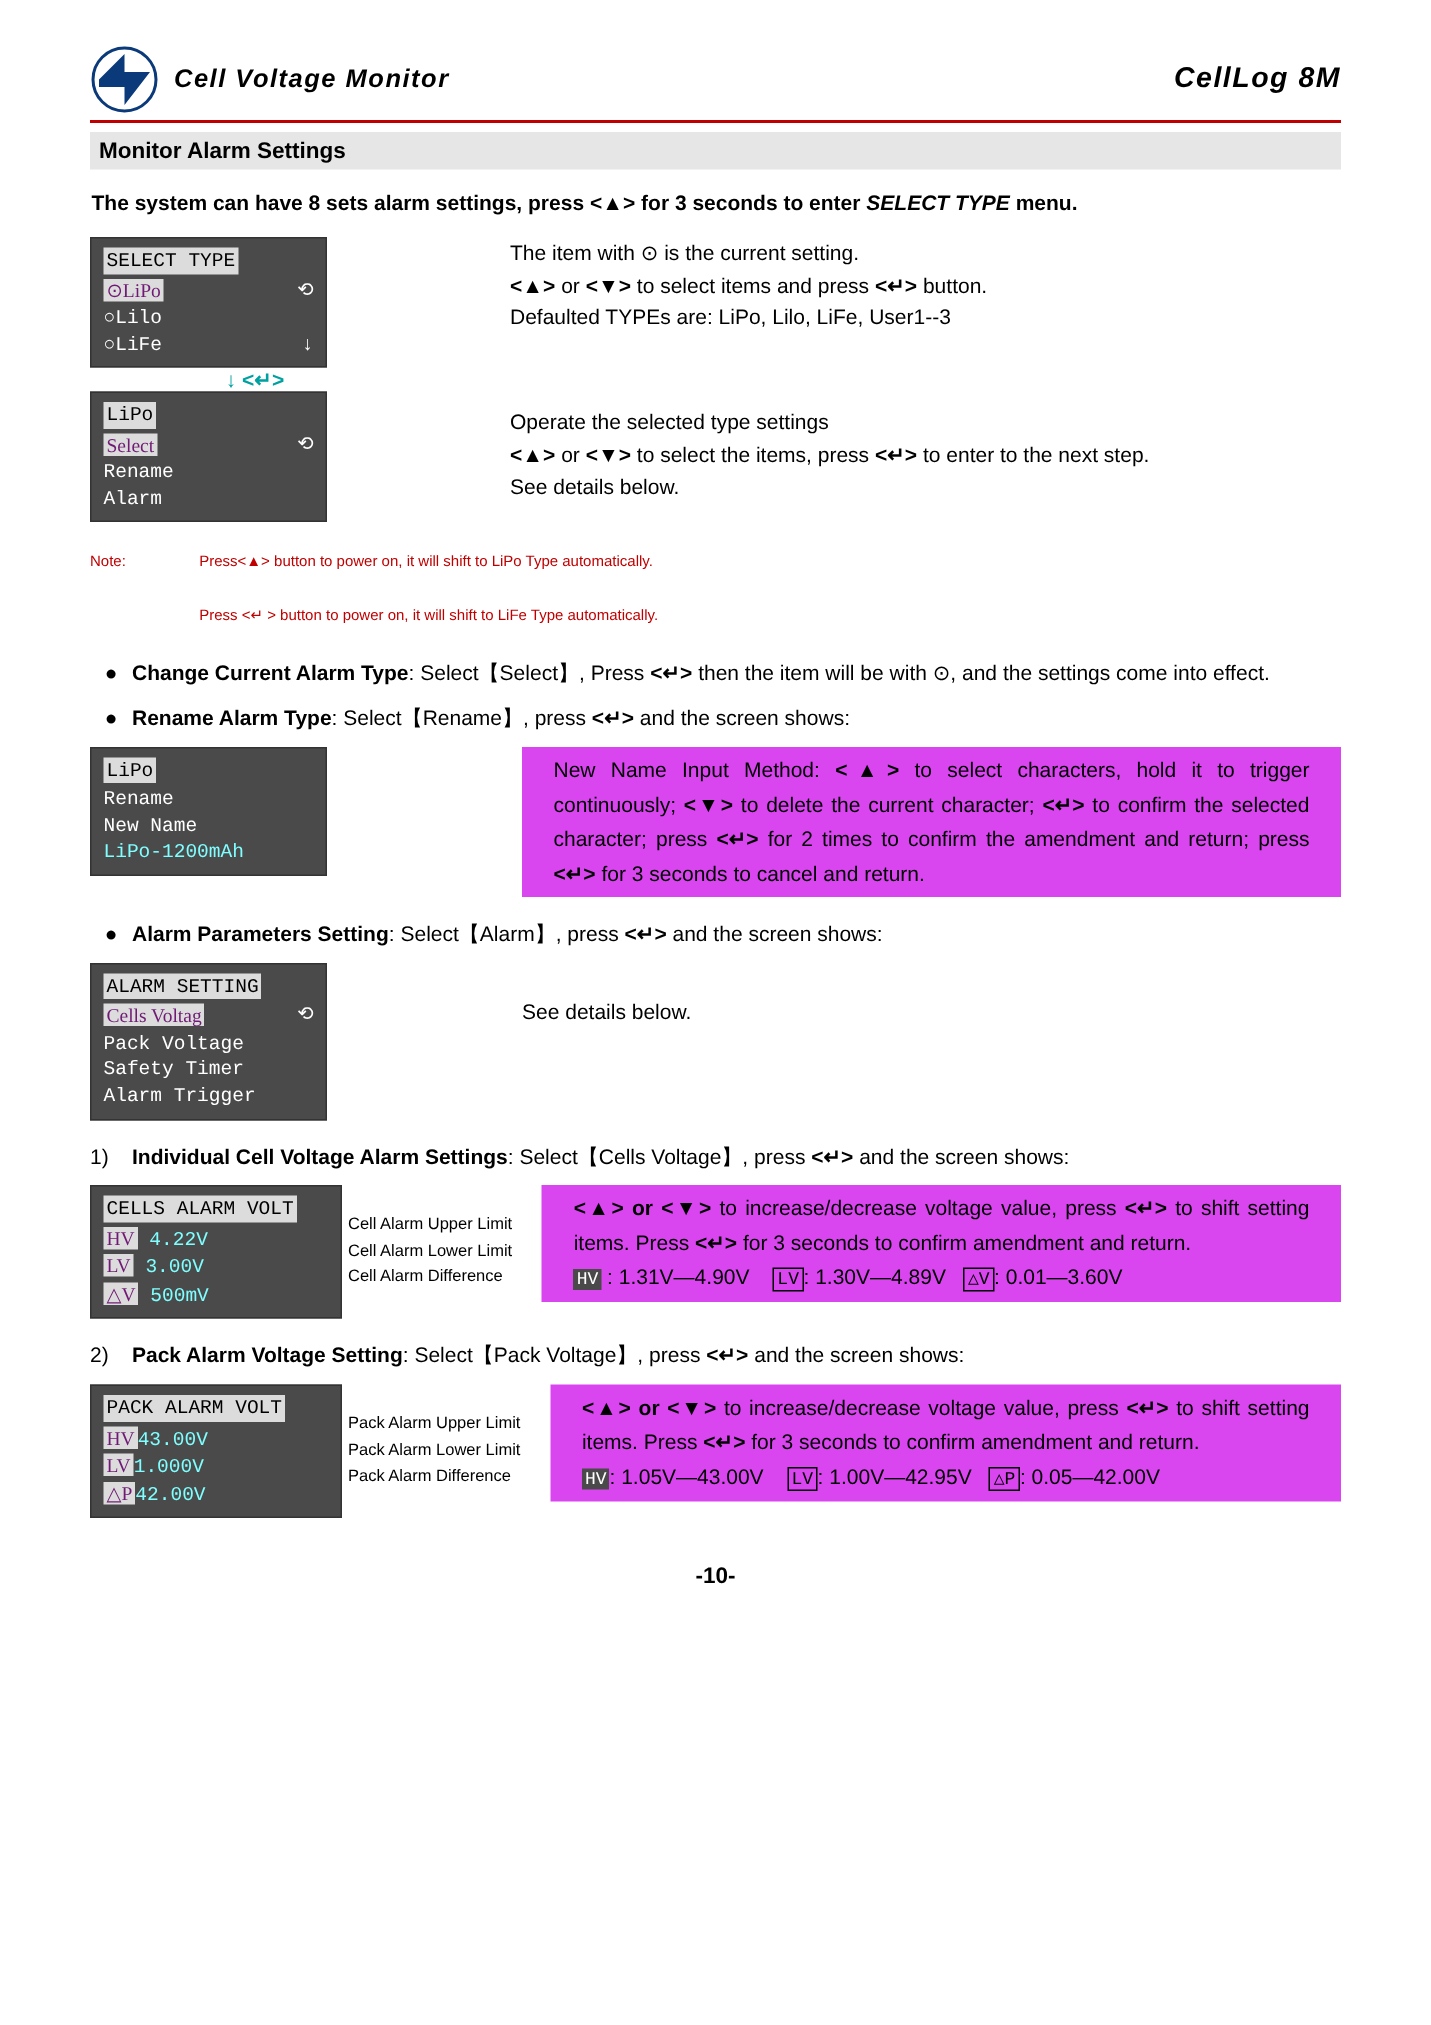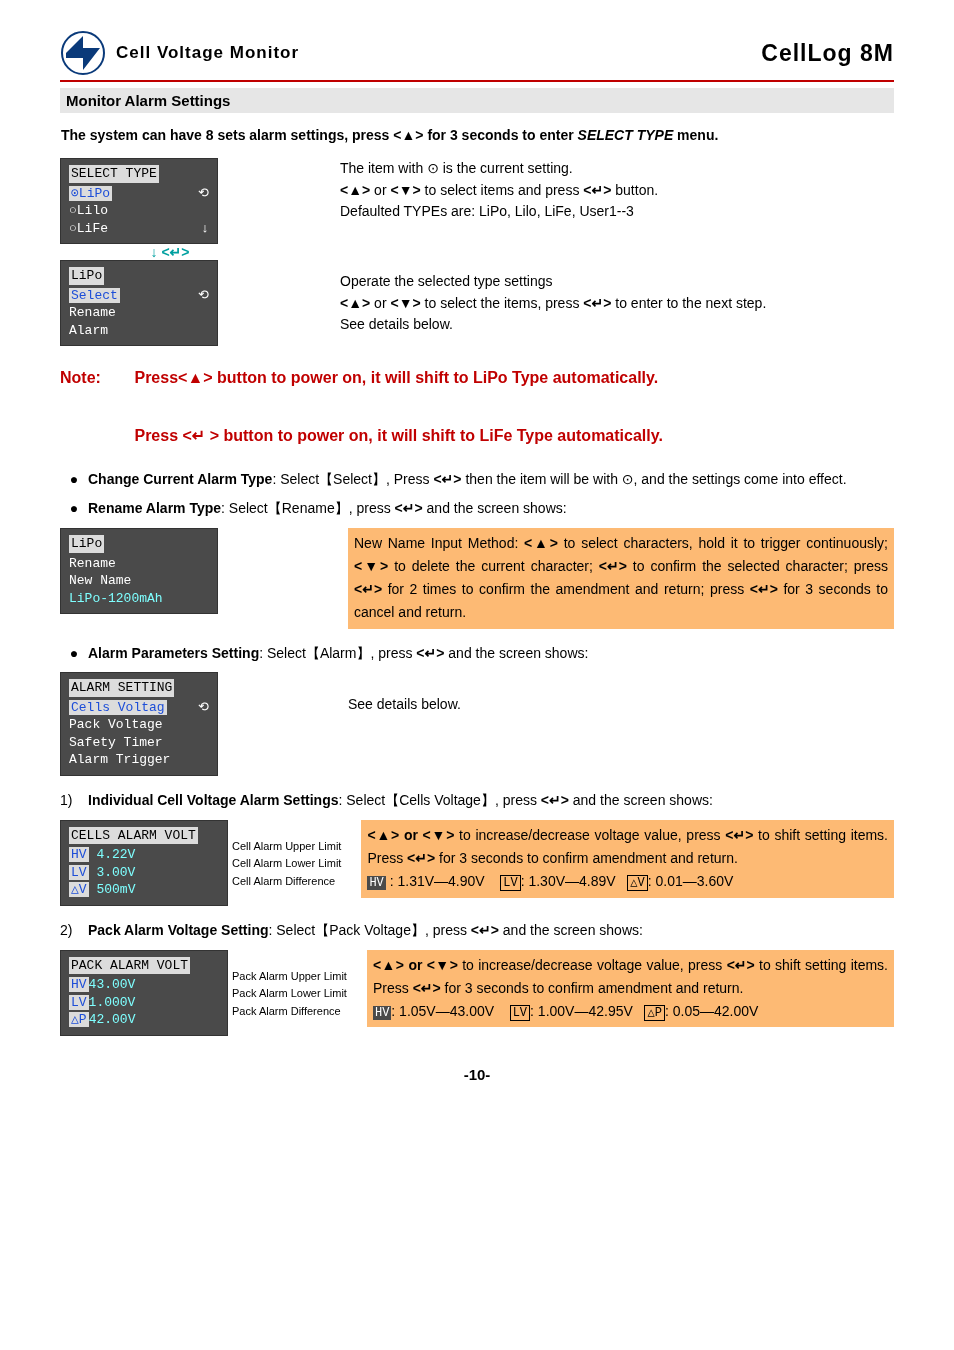--- a/index.html
+++ b/index.html
@@ -11,35 +11,36 @@
     background: #fff;
     width: 954px;
   }
   .page {
     padding: 30px 60px 20px 60px;
   }
   .header-row {
     display: flex;
     align-items: center;
     margin-bottom: 4px;
+    font-style: italic;
   }
   .logo {
     width: 46px;
     height: 46px;
     margin-right: 10px;
   }
   .header-title {
     font-weight: bold;
     font-size: 17px;
     flex: 1;
     letter-spacing: 1px;
   }
   .header-right {
     font-weight: bold;
-    font-size: 23px;
+    font-size: 19px;
     letter-spacing: 1px;
   }
   .redline {
     border: none;
     border-top: 2px solid #c00000;
     margin: 0 0 6px 0;
   }
   .section-title {
     background: #e6e6e6;
     font-weight: bold;
@@ -68,43 +69,44 @@
   }
   .lcd-title {
     background: #dcdcdc;
     color: #000;
     padding: 0 2px;
     display: inline-block;
     margin-bottom: 2px;
   }
   .lcd-hi {
     background: #dcdcdc;
-    color: #1d4ed8;
+    color: #701a75;
     padding: 0 2px;
+    font-family: Liberation Serif, serif;
   }
   .lcd-cyan {
     color: #7fffff;
   }
   .enter-arrow {
     color: #00a0a0;
     font-weight: bold;
     text-align: center;
     margin-left: 60px;
     font-size: 14px;
   }
   .desc-col {
     margin-left: 40px;
     flex: 1;
     line-height: 1.55;
   }
   .note-block {
     color: #c00000;
-    font-weight: bold;
+    font-weight: normal;
     margin: 18px 0 18px 0;
-    font-size: 16px;
+    font-size: 10px;
     line-height: 1.8;
   }
   .note-label {
     display: inline-block;
     width: 70px;
     vertical-align: top;
   }
   .note-lines-wrap { display:inline-block; }
   .bullet-row {
     display: flex;
@@ -130,22 +132,22 @@
   }
   .num {
     width: 28px;
   }
   .shade {
     background: #dbe5f1;
     padding: 2px 4px;
     line-height: 1.6;
   }
   .shade-box {
-    background: #fdba74;
-    padding: 4px 6px;
+    background: #d946ef;
+    padding: 4px 21px;
     line-height: 1.65;
     text-align: justify;
   }
   .boxed {
     border: 1px solid #000;
     padding: 0 2px;
     font-family: "Courier New", monospace;
     font-size: 12px;
   }
   .inv {

